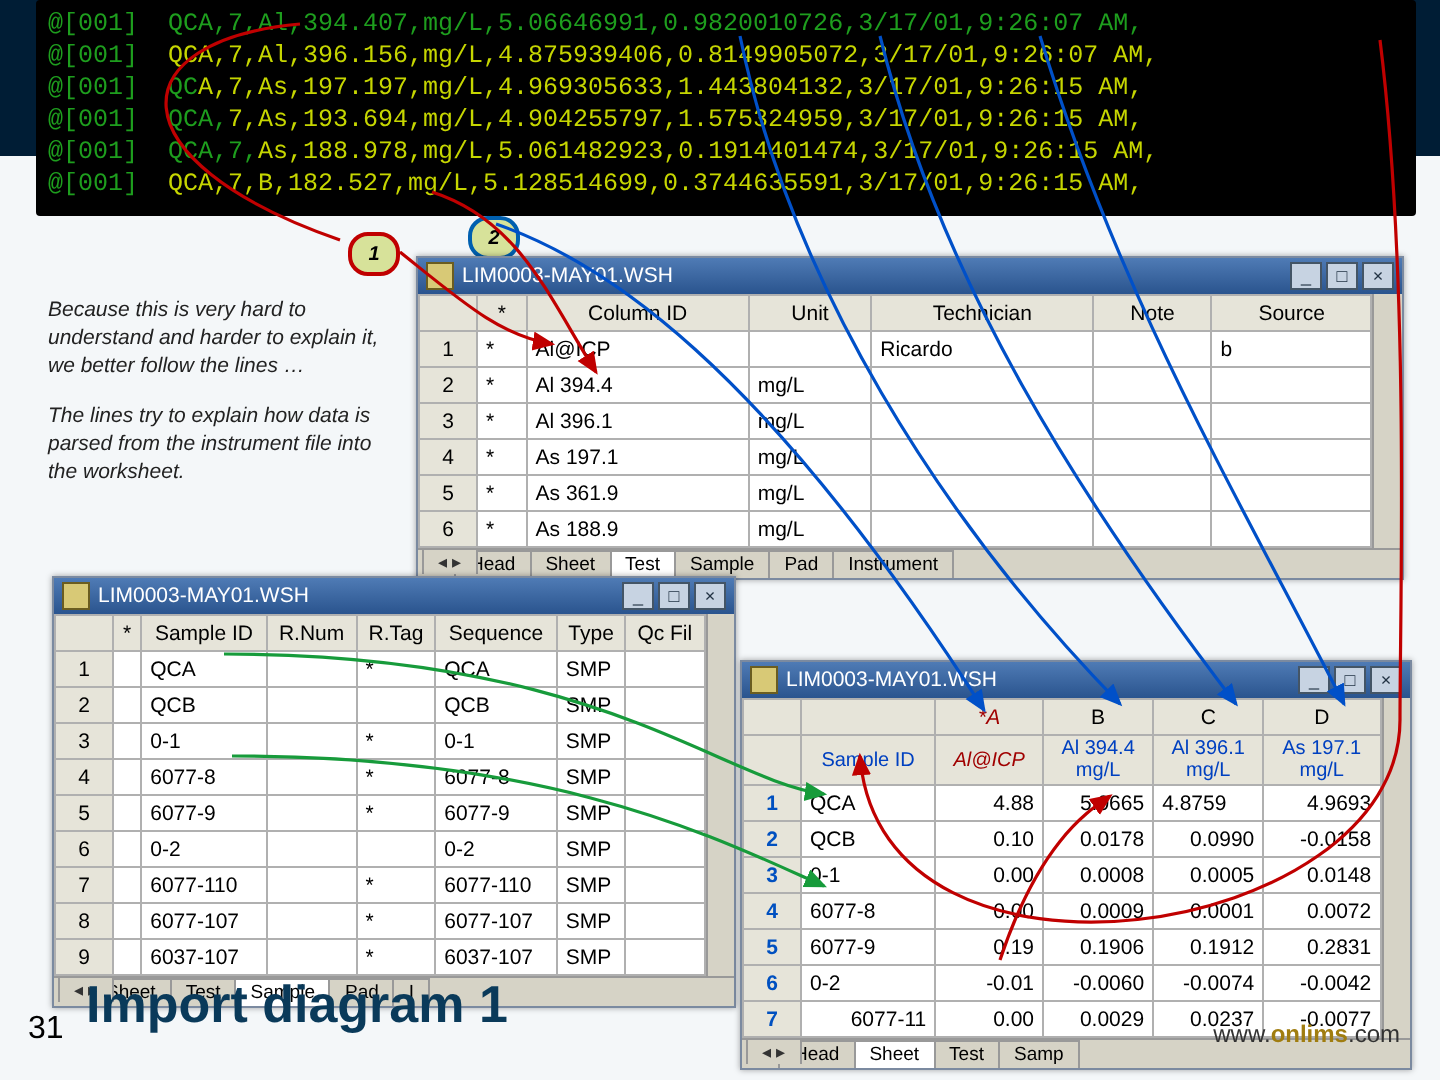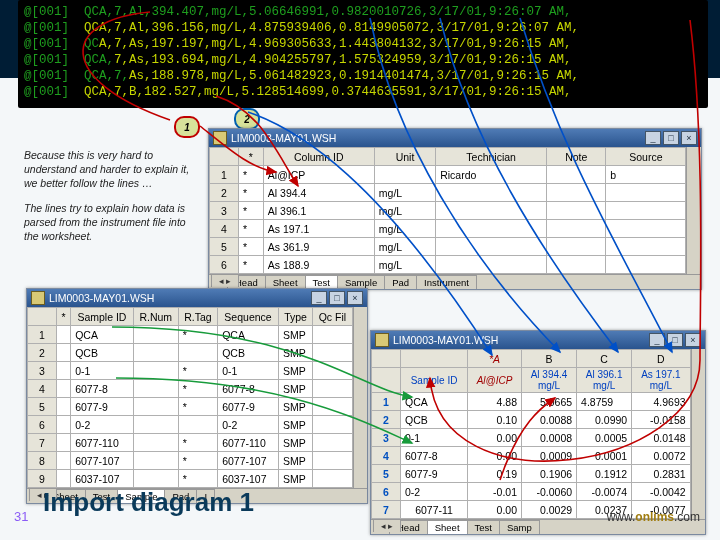--- a/index.html
+++ b/index.html
@@ -35,21 +35,21 @@
   #win2{left:26px;top:288px;width:340px}
   
   #win3{left:370px;top:330px;width:334px}
   #win3 th.grp{color:#a00000;font-style:italic}
   #win3 th.sub{color:#0040c0}
   #win3 .rownum{color:#0050c0;font-weight:bold}
   
   svg.lines{position:absolute;left:0;top:0;width:720px;height:540px;pointer-events:none}
   
   .title{position:absolute;left:43px;bottom:22px;font-size:26px;font-weight:bold;color:#0a3a5a}
-  .pagenum{position:absolute;left:14px;bottom:16px;font-size:13px;color:#8b5cf6}
+  .pagenum{position:absolute;left:14px;bottom:16px;font-size:16px;color:#000000}
   .url{position:absolute;right:20px;bottom:16px;font-size:12px;color:#333}
   .url b{color:#a07d10}
 </style>
 </head>
 <body>
 
 <div class="slide">
   <div class="band"></div>
 
   <div class="term" id="term">@[001]  QCA,7,Al,394.407,mg/L,5.06646991,0.9820010726,3/17/01,9:26:07 AM,<span class="hl"></span>
@@ -322,21 +322,21 @@
               <td style="text-align:left">QCA</td>
               <td style="text-align:right">4.88</td>
               <td style="text-align:right">5.0665</td>
               <td style="text-align:left">4.8759</td>
               <td style="text-align:right">4.9693</td>
             </tr>
             <tr>
               <td class="rownum">2</td>
               <td style="text-align:left">QCB</td>
               <td style="text-align:right">0.10</td>
-              <td style="text-align:right">0.0088</td>
+              <td style="text-align:right">0.0178</td>
               <td style="text-align:right">0.0990</td>
               <td style="text-align:right">-0.0158</td>
             </tr>
             <tr>
               <td class="rownum">3</td>
               <td style="text-align:left">0-1</td>
               <td style="text-align:right">0.00</td>
               <td style="text-align:right">0.0008</td>
               <td style="text-align:right">0.0005</td>
               <td style="text-align:right">0.0148</td>
@@ -360,21 +360,21 @@
             <tr>
               <td class="rownum">6</td>
               <td style="text-align:left">0-2</td>
               <td style="text-align:right">-0.01</td>
               <td style="text-align:right">-0.0060</td>
               <td style="text-align:right">-0.0074</td>
               <td style="text-align:right">-0.0042</td>
             </tr>
             <tr>
               <td class="rownum">7</td>
-              <td style="text-align:center">6077-11</td>
+              <td style="text-align:right">6077-11</td>
               <td style="text-align:right">0.00</td>
               <td style="text-align:right">0.0029</td>
               <td style="text-align:right">0.0237</td>
               <td style="text-align:right">-0.0077</td>
             </tr>
           </tbody>
         </table>
       <div class="scroll"></div>
     </div>
     <div class="tabs" id="tabs3">

